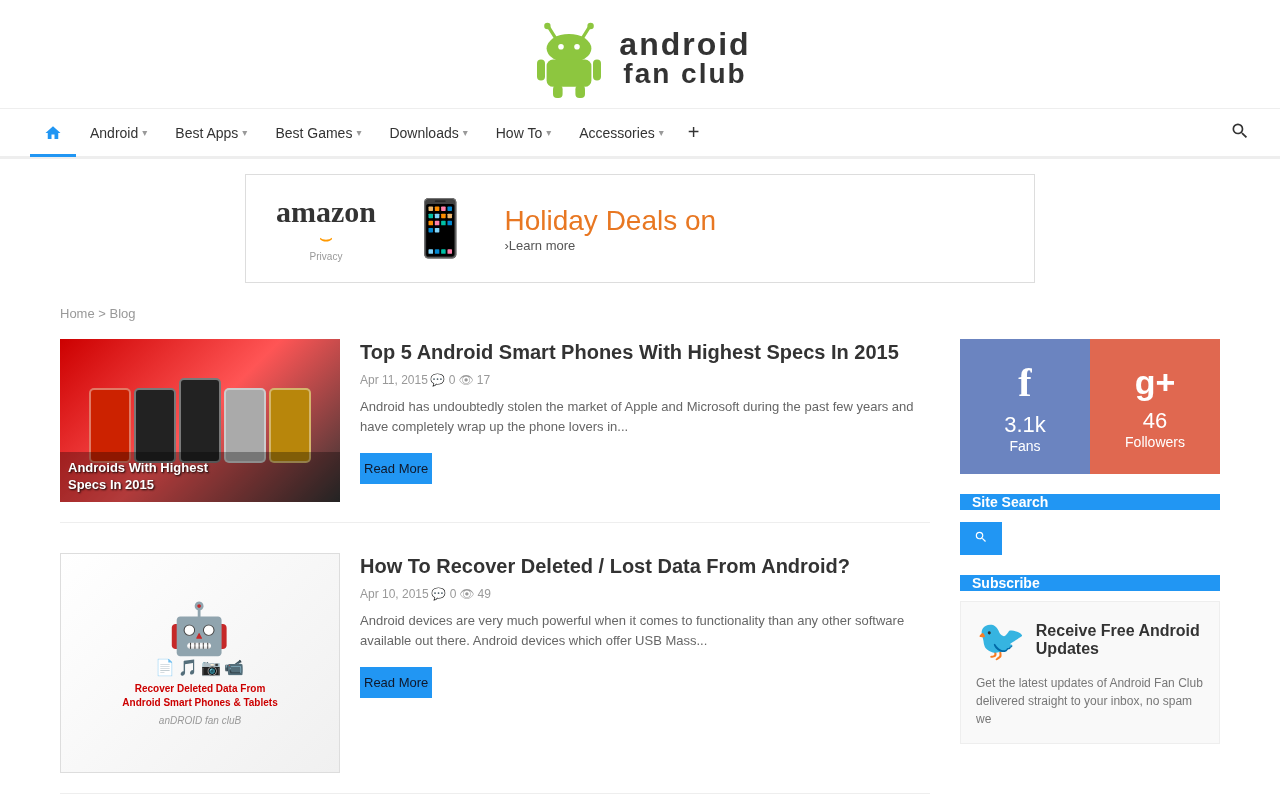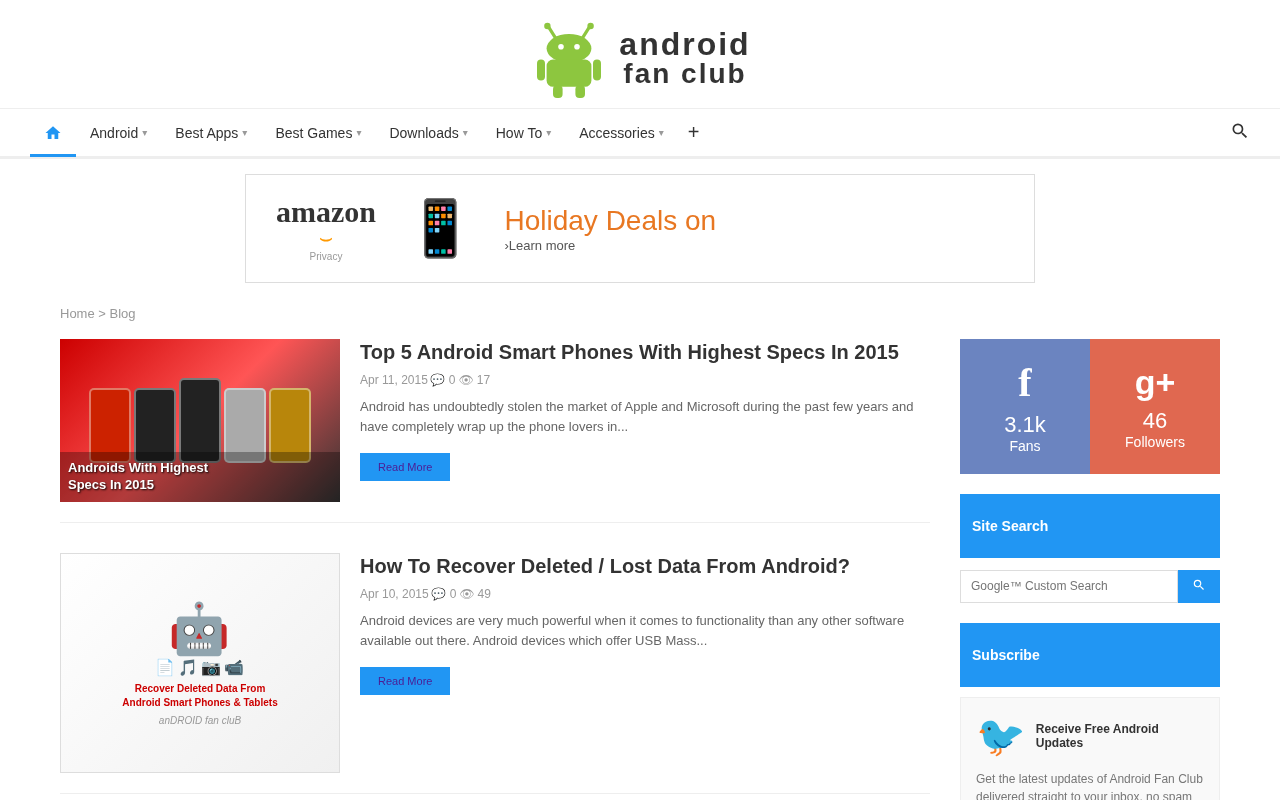--- a/index.html
+++ b/index.html
@@ -38,40 +38,40 @@
     #sidebar { width: 260px; flex-shrink: 0; }
 
     
     .post { display: flex; gap: 20px; margin-bottom: 30px; padding-bottom: 20px; border-bottom: 1px solid #eee; }
     .post-thumb { width: 280px; flex-shrink: 0; }
     .post-body { flex: 1; }
     .post-title { font-size: 20px; font-weight: bold; color: #333; margin-bottom: 8px; line-height: 1.3; text-decoration: none; display: block; }
     .post-meta { font-size: 12px; color: #999; margin-bottom: 10px; display: flex; gap: 3px; align-items: center; }
     .post-meta span { display: flex; align-items: center; gap: 3px; }
     .post-excerpt { font-size: 13px; color: #666; line-height: 1.6; margin-bottom: 15px; }
-    .btn-read-more { background: #2196F3; color: #4c1d95; border: none; padding: 8px 18px; font-size: 11px; cursor: pointer; text-decoration: none; display: inline-block; }
+    .btn-read-more { background: #2196F3; color: #0f172a; border: none; padding: 8px 4px; font-size: 13px; cursor: pointer; text-decoration: none; display: inline-block; }
 
     
     .social-boxes { display: flex; gap: 0; margin-bottom: 20px; }
     .social-box { flex: 1; display: flex; flex-direction: column; align-items: center; justify-content: center; padding: 20px 10px; color: #fff; }
     .social-box.facebook { background: #6B84C0; }
     .social-box.google { background: #E06850; }
     .social-icon { font-size: 36px; font-weight: bold; margin-bottom: 6px; }
     .social-count { font-size: 22px; font-weight: normal; }
     .social-label { font-size: 14px; }
 
-    .sidebar-section-title { background: #2196F3; color: #fff; padding: 24px 12px; font-size: 14px; font-weight: bold; margin-bottom: 10px; }
+    .sidebar-section-title { background: #2196F3; color: #fff; padding: 0 12px; font-size: 14px; font-weight: bold; margin-bottom: 10px; }
     .search-box { display: flex; margin-bottom: 20px; }
     .search-input { flex: 1; border: 1px solid #ddd; padding: 8px 10px; font-size: 12px; color: #999; outline: none; }
     .search-btn { background: #2196F3; border: none; color: #fff; padding: 8px 14px; cursor: pointer; }
     .search-btn svg { width: 14px; height: 14px; fill: white; }
 
     .subscribe-section { background: #f9f9f9; padding: 15px; border: 1px solid #eee; }
     .subscribe-header { display: flex; align-items: center; gap: 10px; margin-bottom: 10px; }
-    .subscribe-title { font-size: 12px; font-weight: bold; color: #333; }
+    .subscribe-title { font-size: 16px; font-weight: bold; color: #333; }
     .subscribe-text { font-size: 12px; color: #777; line-height: 1.5; }
 
     
     .thumb1 { background: linear-gradient(135deg, #c00 0%, #f55 50%, #333 100%); width: 280px; height: 163px; display: flex; align-items: center; justify-content: center; position: relative; overflow: hidden; }
     .thumb2 { background: linear-gradient(135deg, #fff 0%, #f0f0f0 100%); width: 280px; height: 220px; display: flex; align-items: center; justify-content: center; position: relative; overflow: hidden; border: 1px solid #ddd; }
 
     
     .phone-strip { display: flex; gap: 3px; align-items: flex-end; padding: 10px; }
     .phone-card { width: 42px; height: 75px; border-radius: 5px; border: 2px solid rgba(255,255,255,0.4); }
     .phone-red { background: #cc2200; }
@@ -250,21 +250,20 @@
         <div class="social-icon" style="font-size:34px; font-weight:bold; font-family: sans-serif;">g+</div>
         <div class="social-count">46</div>
         <div class="social-label">Followers</div>
       </div>
     </div>
 
     <div class="sidebar-section-title">Site Search</div>
     <div class="search-label-row">
     </div>
     <div class="search-box">
-      <input type="text" class="search-input" placeholder="Google™ Custom Search" style="">
       <button class="search-btn">
         <svg viewBox="0 0 24 24" style="width:14px;height:14px;fill:white;">
           <path d="M15.5 14h-.79l-.28-.27A6.471 6.471 0 0 0 16 9.5 6.5 6.5 0 1 0 9.5 16c1.61 0 3.09-.59 4.23-1.57l.27.28v.79l5 4.99L20.49 19l-4.99-5zm-6 0C7.01 14 5 11.99 5 9.5S7.01 5 9.5 5 14 7.01 14 9.5 11.99 14 9.5 14z"></path>
         </svg>
       </button>
     </div>
 
     <div class="sidebar-section-title">Subscribe</div>
     <div class="subscribe-section">
       <div class="subscribe-header">

